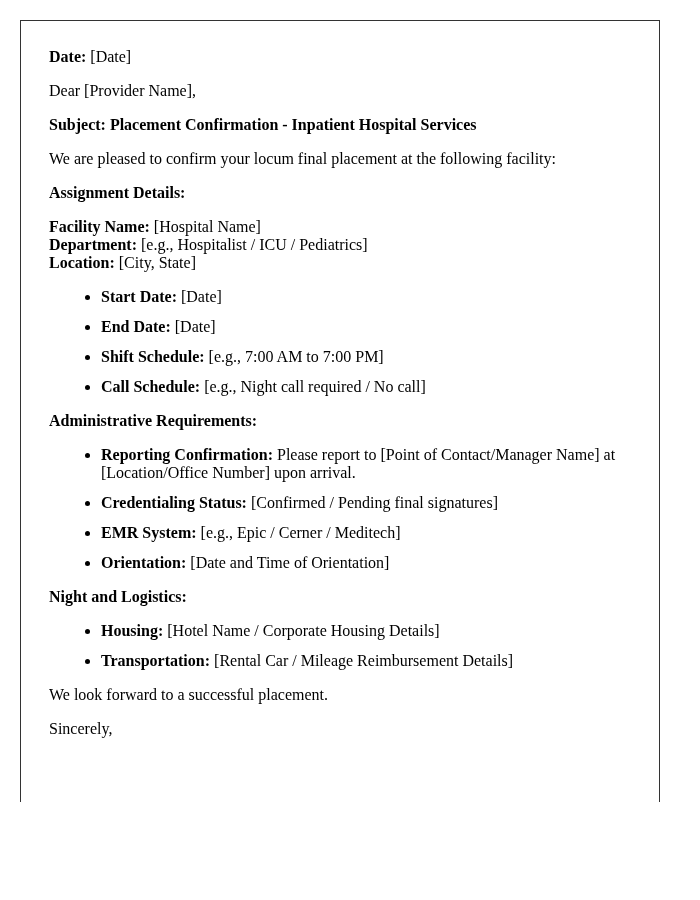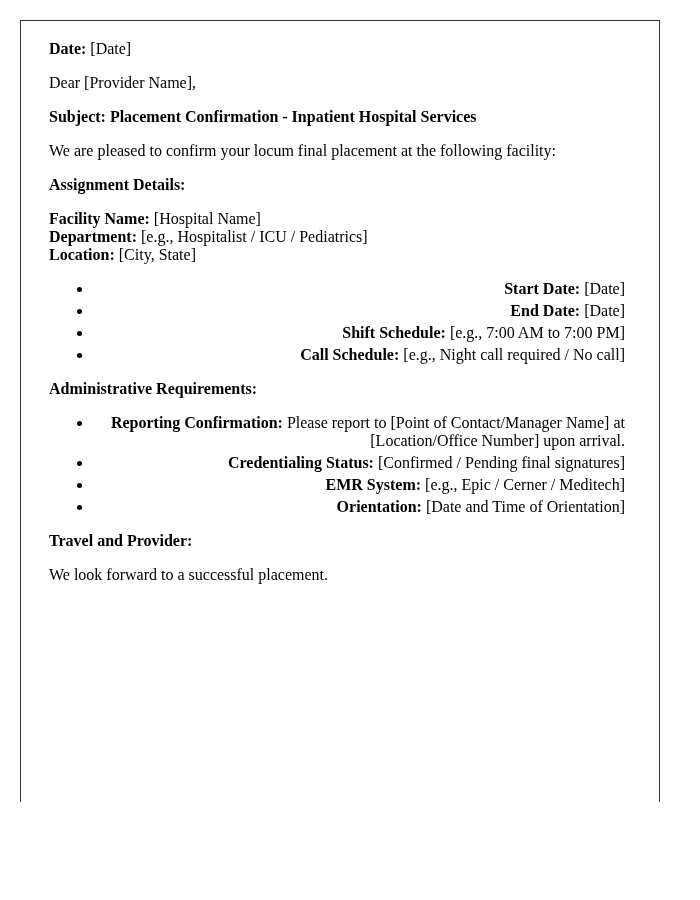--- a/index.html
+++ b/index.html
@@ -18,40 +18,39 @@
     height: 782px;
     border-left: 1px solid #333333;
     border-right: 1px solid #333333;
     border-top: 1px solid #333333;
     overflow: hidden;
     box-sizing: border-box;
   }
   .letter {
     position: absolute;
     left: 28px;
-    top: 19px;
+    top: 27px;
     width: 580px;
     font-family: "Liberation Serif", "DejaVu Serif", serif;
     font-size: 16px;
     line-height: 18px;
     color: #000000;
   }
   .letter p {
     margin: 0 0 16px 0;
   }
   .letter b {
     font-weight: bold;
   }
   .letter ul {
     margin: 0 0 16px 0;
     padding-left: 40px;
   }
   .letter li {
-    margin: 4px;
-    text-align: right;
+    margin: 12px;
   }
 </style>
 </head>
 <body>
 
 <div class="page-frame">
   <div class="letter">
 
     <p>
       <b>Date:</b>
@@ -114,21 +113,32 @@
         <b>EMR System:</b>
         <span>[e.g., Epic / Cerner / Meditech]</span>
       </li>
       <li>
         <b>Orientation:</b>
         <span>[Date and Time of Orientation]</span>
       </li>
     </ul>
 
     <p>
-      <b>Travel and Provider:</b>
+      <b>Night and Logistics:</b>
     </p>
+    <ul>
+      <li>
+        <b>Housing:</b>
+        <span>[Hotel Name / Corporate Housing Details]</span>
+      </li>
+      <li>
+        <b>Transportation:</b>
+        <span>[Rental Car / Mileage Reimbursement Details]</span>
+      </li>
+    </ul>
 
 
     <p>We look forward to a successful placement.</p>
 
+    <p>Sincerely,</p>
 
   </div>
 </div>
 
 </body></html>

